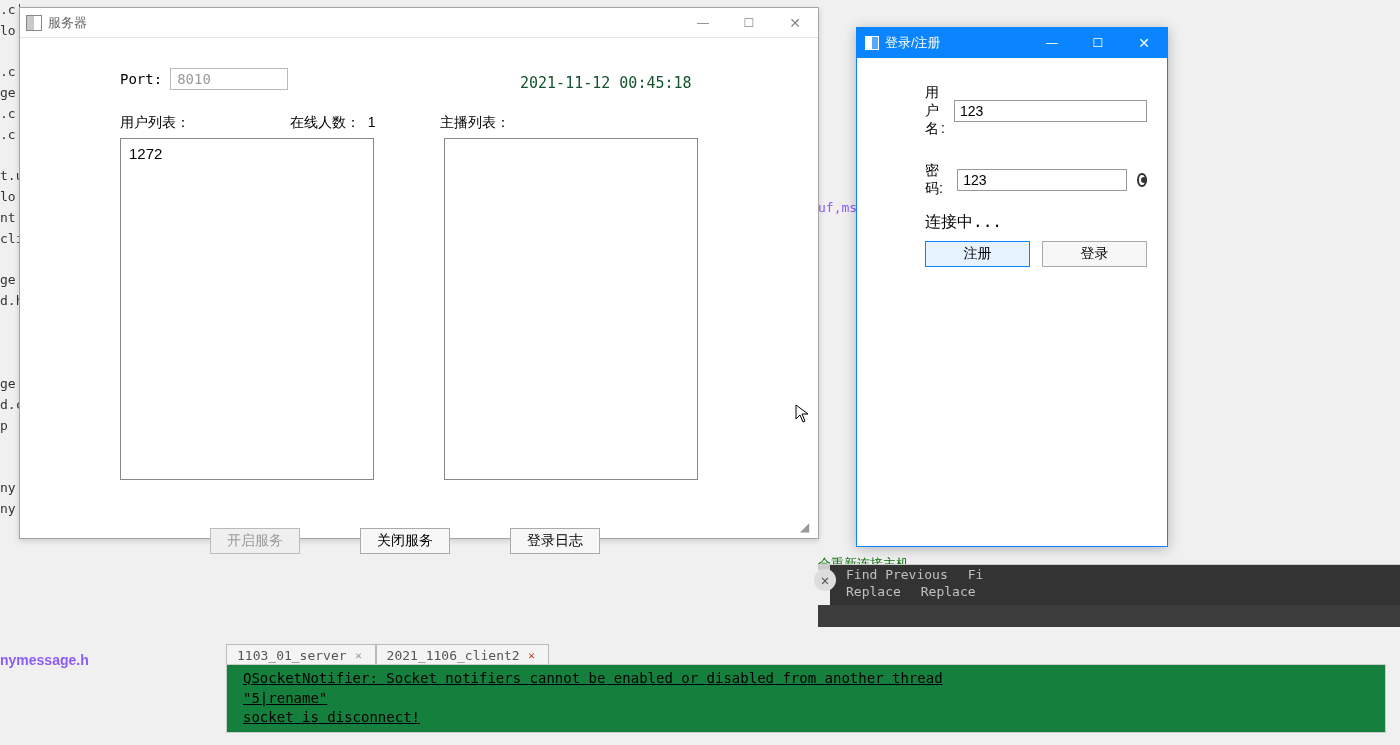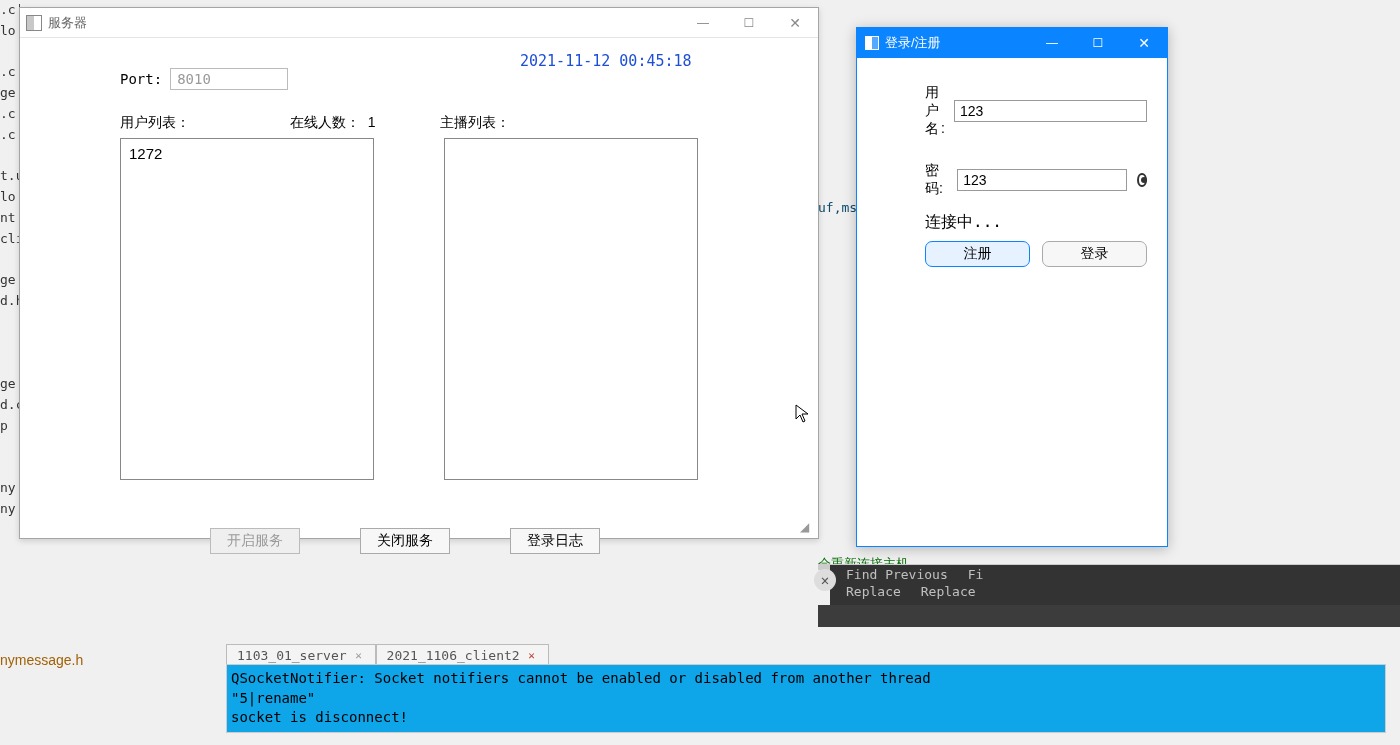--- a/index.html
+++ b/index.html
@@ -26,36 +26,37 @@
       line-height: 1.6;
       white-space: pre;
       overflow: hidden;
     }
     .bg-code-right {
       position: absolute;
       top: 200px;
       left: 818px;
       font-family: "Consolas", monospace;
       font-size: 13px;
-      color: #0c4a6e;
+      color: #8b5cf6;
     }
     .bg-green-text {
       position: absolute;
       top: 555px;
       left: 818px;
       font-family: "SimSun", monospace;
       font-size: 13px;
       color: #086e08;
     }
     .bg-file-label {
       position: absolute;
       left: 0;
       top: 652px;
       font-size: 14px;
-      color: #a16207;
+      color: #8b5cf6;
+      font-weight: bold;
     }
 
     
     .server-window {
       position: absolute;
       left: 19px;
       top: 7px;
       width: 800px;
       height: 532px;
       background: #fff;
@@ -109,25 +110,25 @@
       height: 22px;
       border: 1px solid #bbb;
       background: #fff;
       color: #999;
       padding: 0 6px;
       font-family: inherit;
       font-size: 14px;
     }
     .timestamp {
       position: absolute;
-      top: 14px;
+      top: 36px;
       left: 500px;
       font-family: "Consolas", monospace;
       font-size: 15px;
-      color: #1d4ed8;
+      color: #14532d;
     }
     .labels-row {
       display: flex;
       margin-top: 24px;
       font-size: 14px;
       position: relative;
     }
     .labels-row .ulist-label { width: 170px; }
     .labels-row .online { width: 150px; }
     .labels-row .hlist-label { }
@@ -253,21 +254,20 @@
       font-size: 16px;
     }
     .login-btns {
       display: flex;
       gap: 12px;
       margin-top: 4px;
     }
     .login-btns .qt-btn {
       flex: 1;
       min-width: 0;
-      border-radius: 7px;
     }
     .qt-btn.primary-focus {
       border: 1px solid #0a84ff;
       background: #e6f2ff;
     }
 
     
     .find-bar {
       position: absolute;
       right: 0;
@@ -356,28 +356,29 @@
       justify-content: center;
     }
     .tab .x.red { color: #c0392b; }
 
     
     .console {
       position: absolute;
       left: 226px;
       top: 664px;
       width: 1160px;
-      background: #0ea5e9;
+      background: #15803d;
       border: 1px solid #ccc;
-      padding: 4px 4px;
+      padding: 4px 16px;
       font-family: "Consolas", monospace;
       font-size: 14px;
       color: #000;
       line-height: 1.4;
       white-space: pre-wrap;
+      text-decoration: underline;
     }
 
     
     .cursor-arrow {
       position: absolute;
       left: 795px;
       top: 404px;
       width: 16px;
       height: 20px;
       pointer-events: none;

